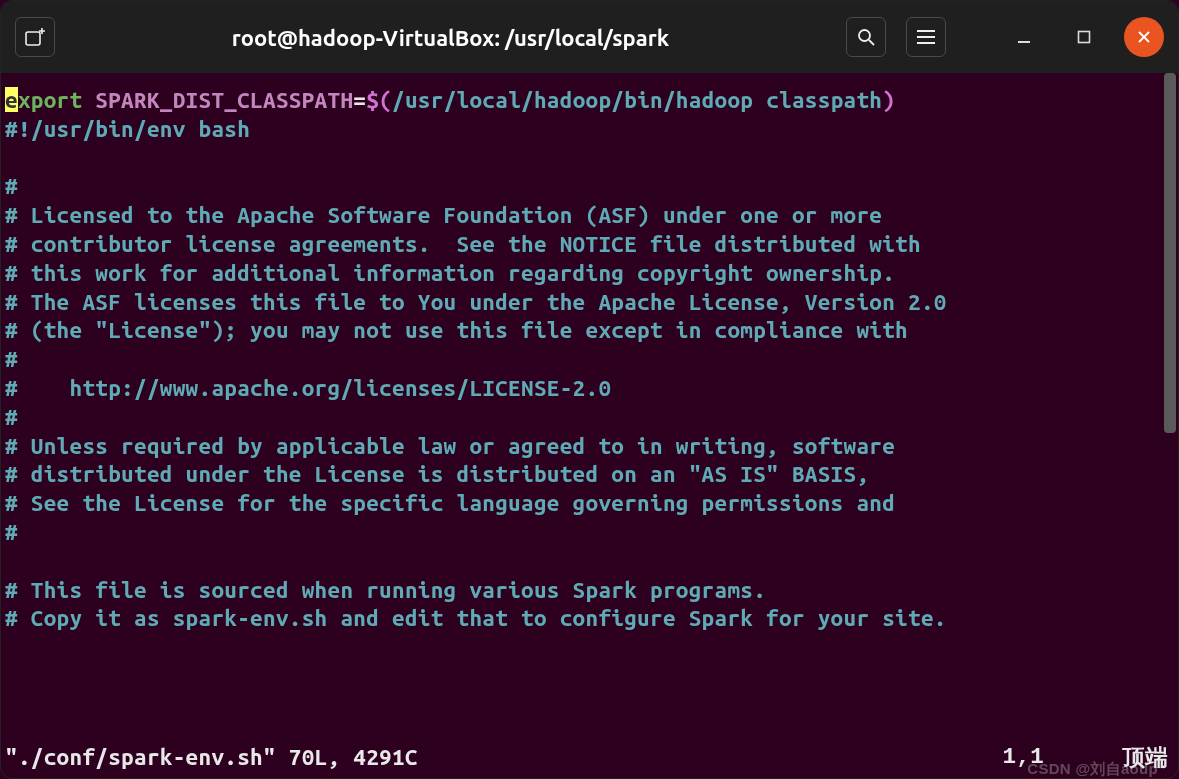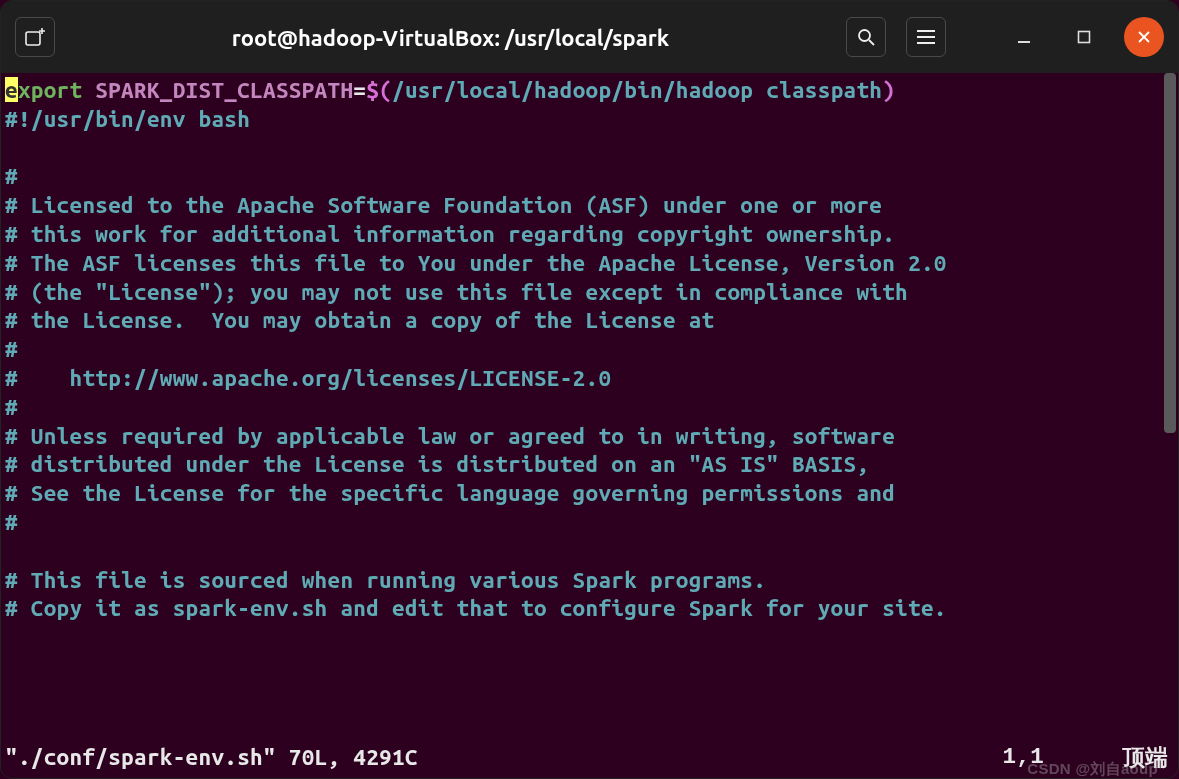--- a/index.html
+++ b/index.html
@@ -41,21 +41,21 @@
     width: 40px; height: 40px;
     display: flex; align-items: center; justify-content: center;
     color: #ddd;
     border-radius: 50%;
   }
   .winctl.close {
     background: #e95420;
     color: #fff;
   }
   .terminal {
-    padding: 3px 4px 0 4px;
+    padding: 13px 4px 0 4px;
     font-size: 22.5px;
     line-height: 1.28;
     color: #5faab4;
     font-weight: bold;
     position: relative;
     height: calc(100% - 72px);
     letter-spacing: 0.3px;
   }
   .terminal .row { white-space: pre; }
   .kw { color: #6fb35f; }
@@ -140,24 +140,24 @@
 <div class="terminal">
   <div class="scrollbar"></div>
 
   <div class="row"><span class="hl">e</span><span class="kw">xport </span><span class="var">SPARK_DIST_CLASSPATH</span><span class="white">=</span><span class="cmd">$(</span><span>/usr/local/hadoop/bin/hadoop classpath</span><span class="paren">)</span></div>
 
   <div id="comment-lines">
       <div class="row">#!/usr/bin/env bash</div>
       <div class="row"> </div>
       <div class="row">#</div>
       <div class="row"># Licensed to the Apache Software Foundation (ASF) under one or more</div>
+      <div class="row"># contributor license agreements.  See the NOTICE file distributed with</div>
       <div class="row"># this work for additional information regarding copyright ownership.</div>
       <div class="row"># The ASF licenses this file to You under the Apache License, Version 2.0</div>
       <div class="row"># (the "License"); you may not use this file except in compliance with</div>
-      <div class="row"># the License.  You may obtain a copy of the License at</div>
       <div class="row">#</div>
       <div class="row">#    http://www.apache.org/licenses/LICENSE-2.0</div>
       <div class="row">#</div>
       <div class="row"># Unless required by applicable law or agreed to in writing, software</div>
       <div class="row"># distributed under the License is distributed on an "AS IS" BASIS,</div>
       <div class="row"># See the License for the specific language governing permissions and</div>
       <div class="row">#</div>
       <div class="row"> </div>
       <div class="row"># This file is sourced when running various Spark programs.</div>
       <div class="row"># Copy it as spark-env.sh and edit that to configure Spark for your site.</div>

